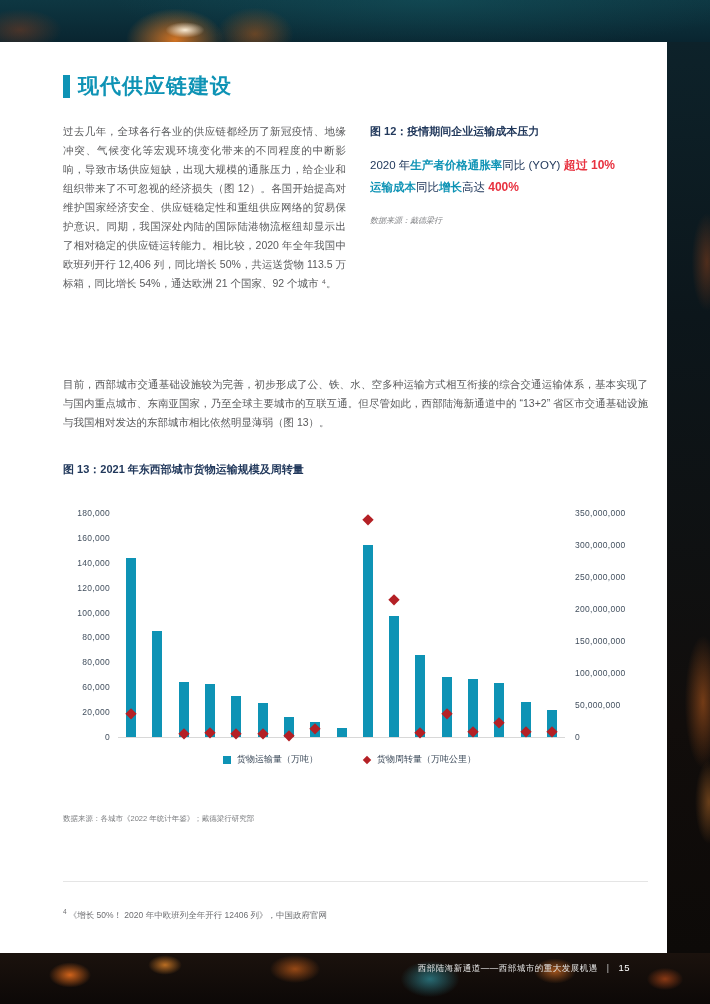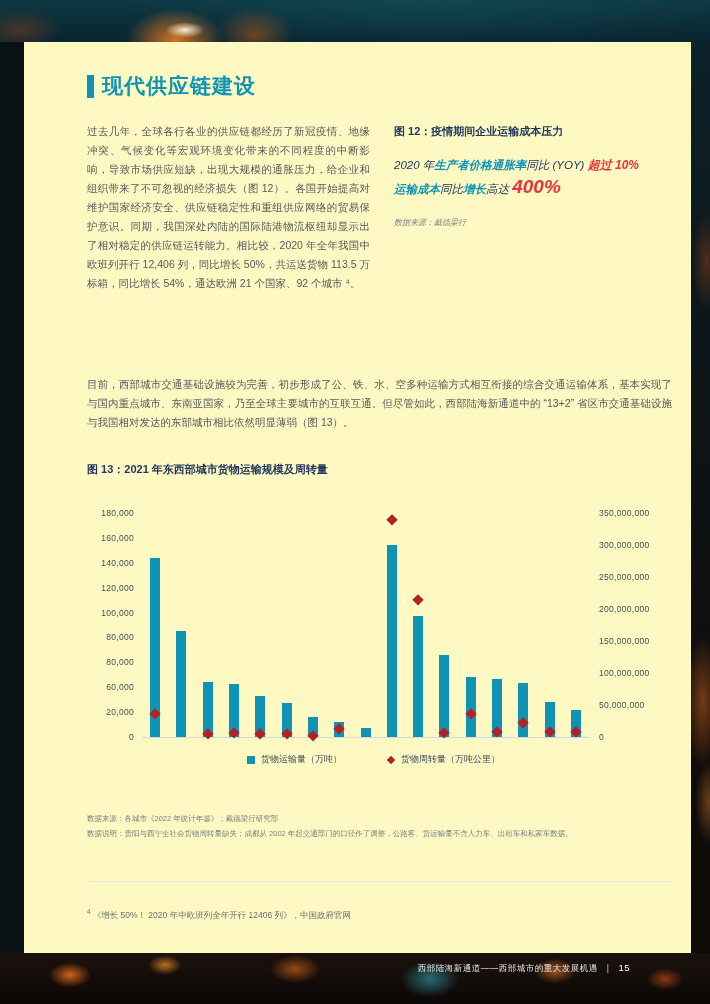--- a/index.html
+++ b/index.html
@@ -41,39 +41,39 @@
   .footerbar{
     position:absolute;top:962px;right:80px;z-index:5;
     font-size:8.5px;color:#e3e3e3;letter-spacing:.5px;white-space:nowrap;
   }
   .footerbar .sep{margin:0 9px;color:#cfcfcf;}
   .footerbar .pg{font-size:9.5px;color:#ffffff;}
 
   
   .page{
     position:absolute;left:0;top:42px;width:667px;height:911px;
-    background:#fef9c3;z-index:2;margin-left:24px;
+    background:#ffffff;z-index:2;
   }
   .heading-row{position:absolute;left:63px;top:30px;display:flex;align-items:center;}
   .hbar{width:7px;height:23px;background:var(--teal);margin-right:8px;}
   .h1{font-size:21px;font-weight:bold;color:var(--teal);letter-spacing:1px;margin:0;}
 
   .cols{position:absolute;left:63px;top:80px;width:585px;display:flex;}
   .body-text{
     font-size:10.5px;line-height:19px;color:#58595b;text-align:justify;margin:0;
   }
   .col-left{width:283px;margin-right:24px;flex:none;}
   .fig12{width:278px;flex:none;padding-top:2px;}
   .figtitle{font-size:11px;font-weight:bold;color:var(--navy);}
   .fig12 .figtitle{margin-bottom:15px;}
-  .rich{font-size:11.5px;line-height:22px;margin:0;color:var(--navy);font-style:italic;}
+  .rich{font-size:11.5px;line-height:22px;margin:0;color:var(--navy);}
   .rich .teal{color:var(--teal);font-weight:bold;}
   .rich .navy{color:var(--navy);}
   .rich .red{color:var(--red);font-weight:bold;font-size:12px;}
-  .rich .red-big{color:var(--red);font-weight:bold;font-size:19px;}
+  .rich .red-big{color:var(--red);font-weight:bold;font-size:12px;}
   .src{font-size:8px;font-style:italic;color:#808285;margin-top:17px;}
 
   .para2{position:absolute;left:63px;top:333px;width:585px;}
 
   .chart-wrap{position:absolute;left:63px;top:420px;width:585px;}
   .chart-title{margin-bottom:0;}
   .chart-row{display:flex;margin-top:36px;}
   .axis-left{width:55px;position:relative;height:224px;flex:none;}
   .axis-right{width:83px;position:relative;height:224px;flex:none;}
   .tick{
@@ -246,21 +246,20 @@
           <div class="tick" style="bottom: 57.1429%;">200,000,000</div>
           <div class="tick" style="bottom: 71.4286%;">250,000,000</div>
           <div class="tick" style="bottom: 85.7143%;">300,000,000</div>
           <div class="tick" style="bottom: 100%;">350,000,000</div>
         </div>
     </div>
   </div>
 
   <div class="notes">
     <div class="note">数据来源：各城市《2022 年统计年鉴》；戴德梁行研究部</div>
-    <div class="note">数据说明：贵阳与西宁全社会货物周转量缺失；成都从 2002 年起交通部门的口径作了调整，公路客、货运输量不含人力车、出租车和私家车数据。</div>
   </div>
 
   <div class="footrule"></div>
   <div class="footnote">
     <sup>4</sup><span>《增长 50%！ 2020 年中欧班列全年开行 12406 列》，中国政府官网</span>
   </div>
 
 </div>
 
 </body></html>

